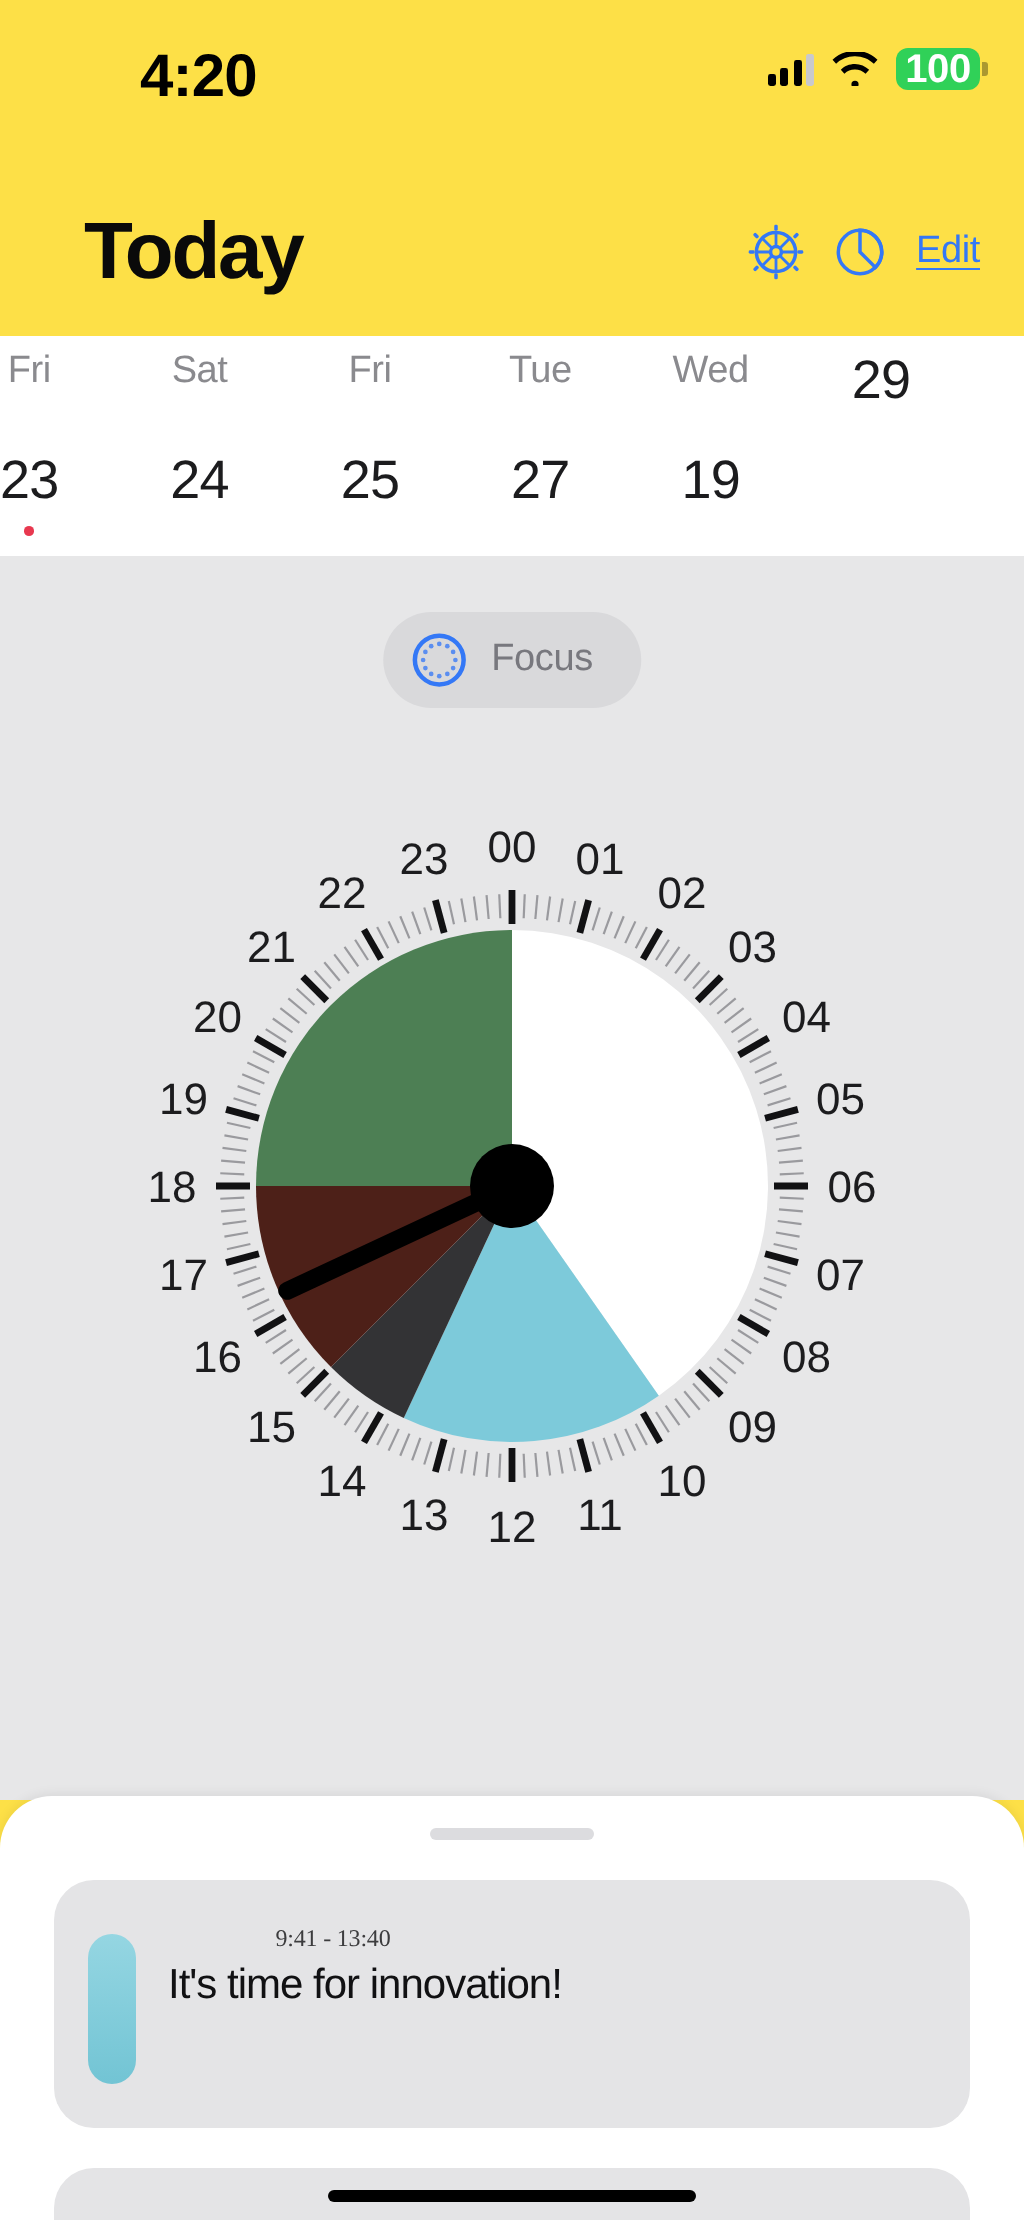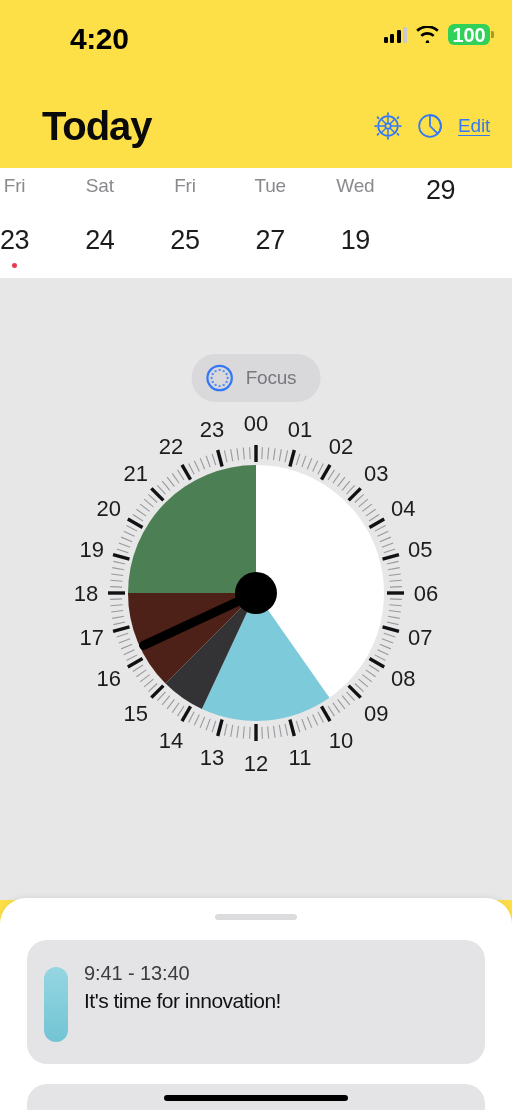--- a/index.html
+++ b/index.html
@@ -215,21 +215,20 @@
     left: 50%;
     transform: translateX(-50%);
     display: flex;
     align-items: center;
     gap: 11px;
     height: 48px;
     padding: 0 24px 0 13px;
     border-radius: 26px;
     background: #d9d9db;
     cursor: pointer;
-    margin-top: 48px;
   }
   .focus-icon { width: 30px; height: 30px; display: block; }
   .focus-label {
     font-size: 19px;
     color: #78787e;
     letter-spacing: -0.2px;
   }
 
   .dial-wrap {
     position: absolute;
@@ -284,25 +283,27 @@
     border-radius: 12px;
     background: linear-gradient(180deg, #95d6e2 0%, #72c4d4 100%);
   }
   .event-body {
     position: absolute;
     left: 57px;
     top: 22px;
     right: 16px;
   }
   .event-time {
-    font-size: 20px;
+    font-size: 12px;
     color: #3c3c3e;
     letter-spacing: -0.1px;
+    text-align: center;
     margin-bottom: 4px;
     padding-right: 220px;
+    font-family: Liberation Serif, serif;
   }
   .event-title {
     font-size: 21px;
     color: #111113;
     letter-spacing: -0.5px;
   }
 
   .event-card-2 {
     position: absolute;
     top: 186px;

